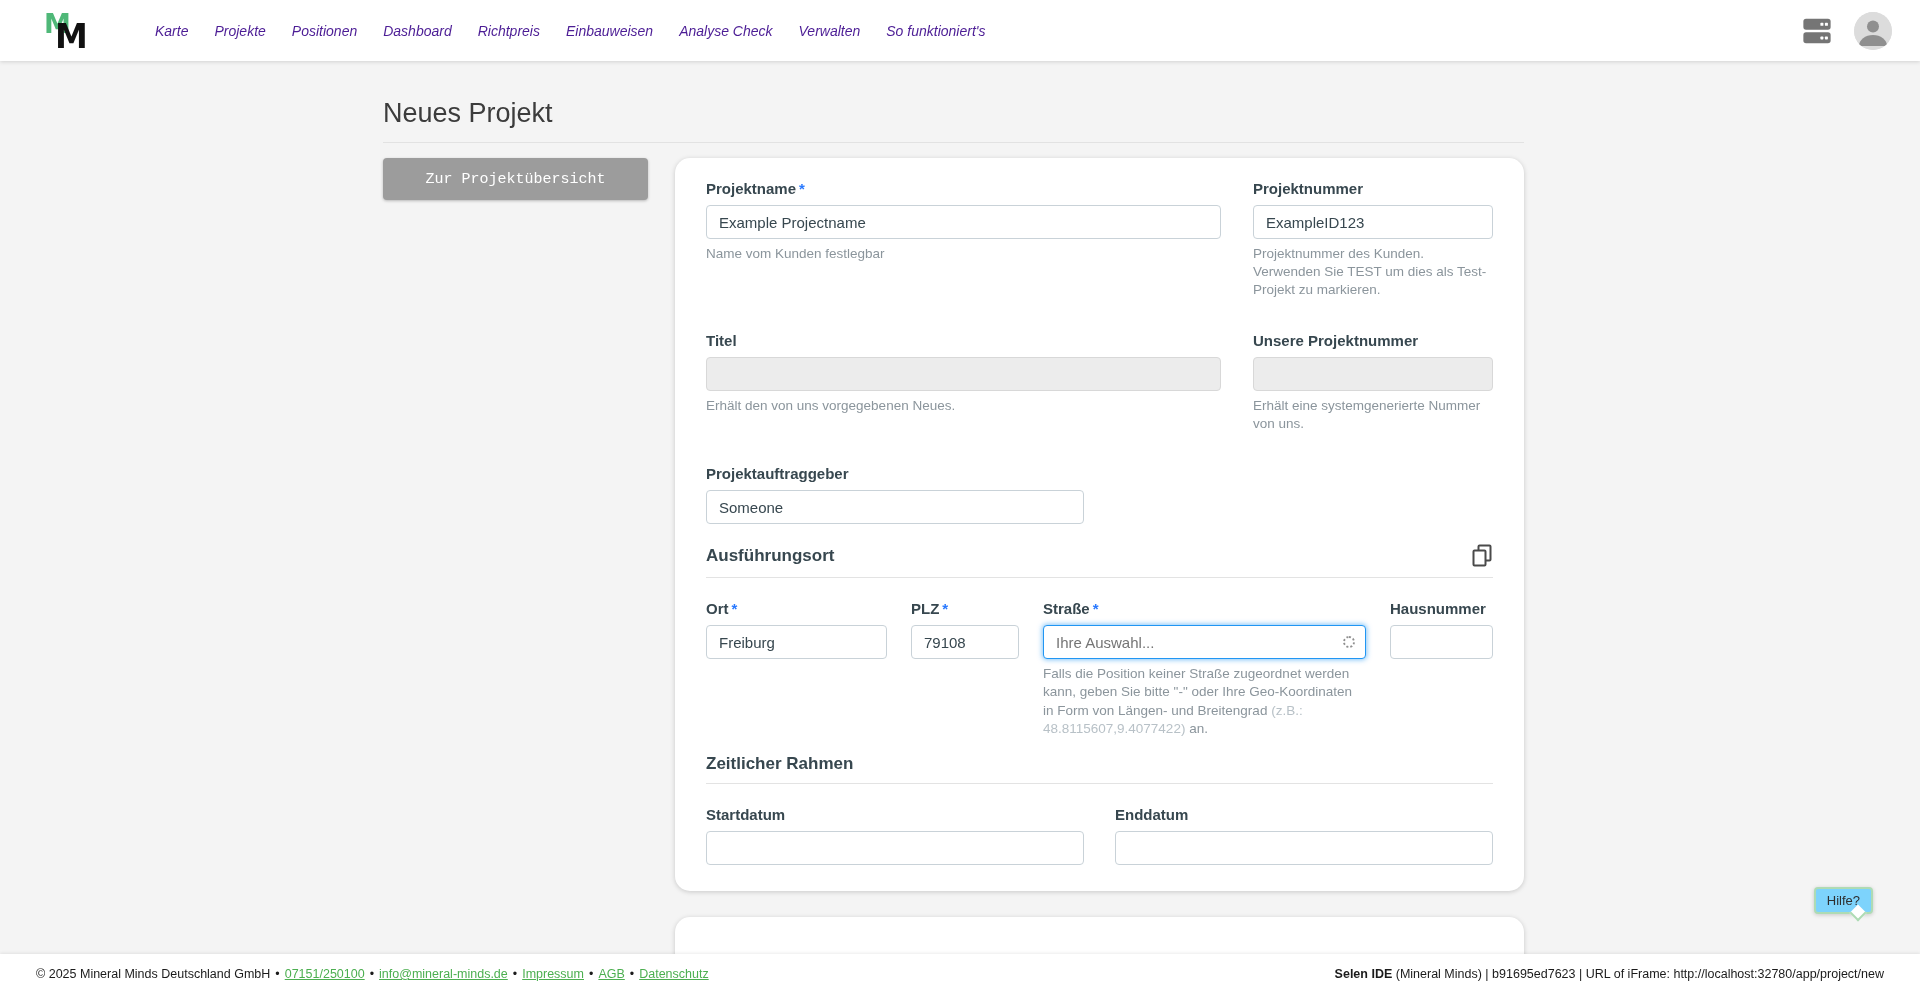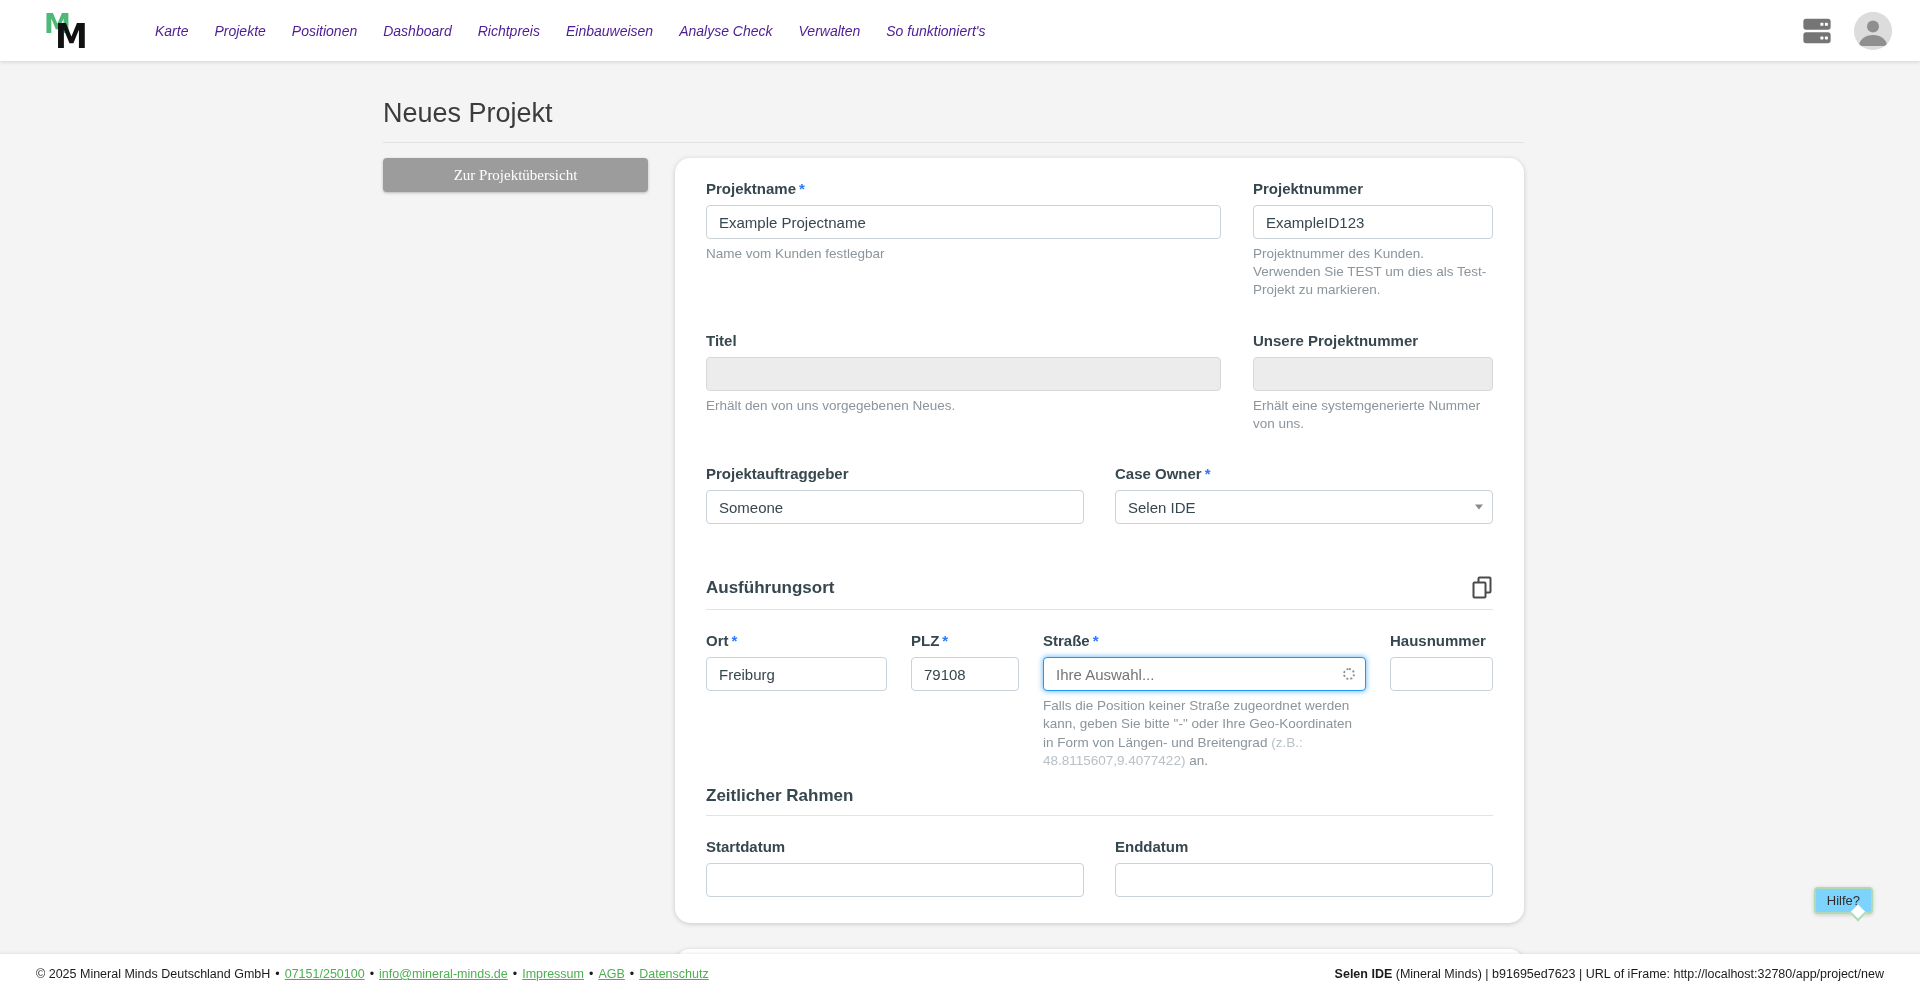--- a/index.html
+++ b/index.html
@@ -34,22 +34,22 @@
 
   
   .main { height:893px; overflow:hidden; }
   .container { width:1141px; margin-left:383px; }
   .page-title { font-size:27px; font-weight:500; color:#3c3c3c; margin:37px 0 13px; }
   .title-divider { border:none; border-top:1px solid #e2e2e2; margin:0 0 15px; }
 
   .content-row { display:flex; gap:27px; align-items:flex-start; }
   .left-col { width:265px; flex:none; }
   .back-btn {
-    width:100%; height:34px; background:#9c9c9c; color:#fff; border:none;
-    border-radius:4px; font-size:15px; font-family:Liberation Serif, serif; cursor:pointer;
+    width:100%; height:42px; background:#9c9c9c; color:#fff; border:none;
+    border-radius:4px; font-size:15px; font-family:Liberation Mono, monospace; cursor:pointer;
     box-shadow:0 1px 3px rgba(0,0,0,.25);
   }
 
   .card {
     background:#fff; border-radius:15px; box-shadow:0 1px 5px rgba(0,0,0,.18);
   }
   .form-card { flex:1; padding:22px 31px 26px; }
 
   .row { display:grid; }
   .row-main { grid-template-columns:1fr 240px; column-gap:32px; margin-bottom:32px; }
@@ -80,21 +80,21 @@
     position:absolute; right:9px; top:50%; transform:translateY(-50%);
     width:0; height:0; border-left:4px solid transparent; border-right:4px solid transparent;
     border-top:5px solid #8a8a8a;
   }
 
   .section-header {
     display:flex; align-items:center; justify-content:space-between;
     font-size:17px; font-weight:700; color:#37474f;
     border-bottom:1px solid #e3e3e3; padding-bottom:9px;
   }
-  .sh-ausfuehrung { margin:52px 0 22px;justify-content:space-between; }
+  .sh-ausfuehrung { margin:20px 0 22px;justify-content:space-between; }
   .sh-zeitlich   { margin:16px 0 22px; }
 
   .input-wrap { position:relative; }
   .spinner {
     position:absolute; right:11px; top:50%; transform:translateY(-50%);
     width:12px; height:12px; border:2px dotted #8f8f8f; border-radius:50%;
   }
 
   .firmendaten-card { margin-top:26px; padding:24px 31px 60px; }
 
@@ -203,29 +203,20 @@
             <input class="text-input disabled" type="text" disabled="" value="" style="">
             <div class="hint">Erhält eine systemgenerierte Nummer von uns.</div>
           </div>
         </div>
 
         <div class="row row-two">
           <div class="field">
             <label class="field-label">Projektauftraggeber</label>
             <input class="text-input" type="text" value="Someone" style="">
           </div>
-          <div class="field">
-            <label class="field-label">
-              <span>Case Owner</span><span class="req">*</span>
-            </label>
-            <div class="select-box">
-              <span>Selen IDE</span>
-              <span class="select-caret"></span>
-            </div>
-          </div>
         </div>
 
         <div class="section-header sh-ausfuehrung">
           <span>Ausführungsort</span>
           <button class="icon-btn">
             <svg width="22" height="24" viewBox="0 0 22 24" fill="none">
               <rect x="7.5" y="1.5" width="12" height="15" rx="1" stroke="#4a4a4a" stroke-width="2" fill="none"></rect>
               <rect x="2.5" y="6.5" width="12" height="15" rx="1" stroke="#4a4a4a" stroke-width="2" fill="#ffffff"></rect>
             </svg>
           </button>

